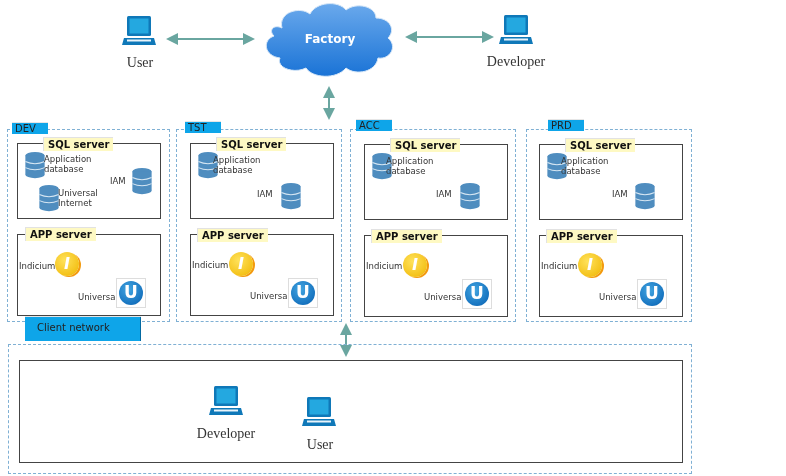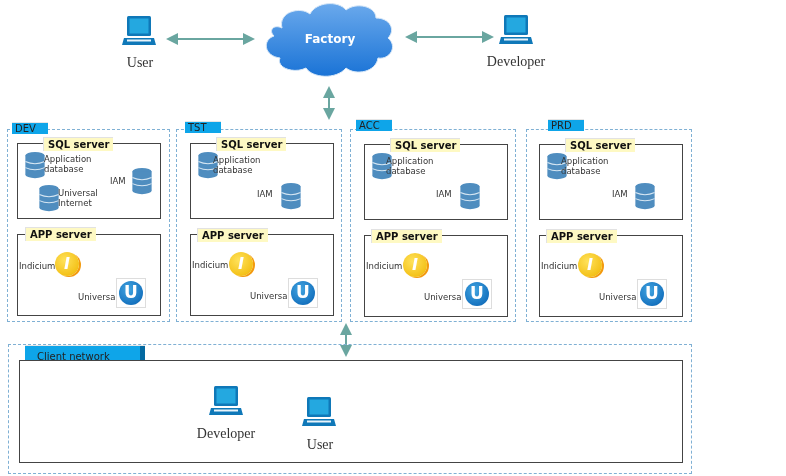--- a/index.html
+++ b/index.html
@@ -191,21 +191,21 @@
 <div class="coin coin-i" style="left:578px;top:253px;">
     <span>I</span>
   </div>
 <div class="lbl" style="left:599px;top:292px;">Universal</div>
 <div class="coin-u-frame" style="left:637px;top:279px;"></div>
 <div class="coin coin-u" style="left:640px;top:282px;">
     <span>U</span>
   </div>
 
 <div class="env" style="left:8px;top:344px;width:682px;height:128px;"></div>
-<div class="env-tab" style="left:25px;top:346px;width:100px;height:24px;line-height:22px;padding-left:12px;border-right:5px solid #0369a1;">Client network</div>
+<div class="env-tab" style="left:25px;top:317px;width:100px;height:24px;line-height:22px;padding-left:12px;border-right:1px solid #0369a1;">Client network</div>
 <div class="srv" style="left:19px;top:360px;width:662px;height:101px;"></div>
 <svg class="abs" style="left:208px;top:385px;" width="36" height="32">
     <use href="#laptop"></use>
   </svg>
 <div class="abs serif" style="left:196px;top:426px;width:60px;text-align:center;">Developer</div>
 <svg class="abs" style="left:301px;top:396px;" width="36" height="32">
     <use href="#laptop"></use>
   </svg>
 <div class="abs serif" style="left:290px;top:437px;width:60px;text-align:center;">User</div>
 

